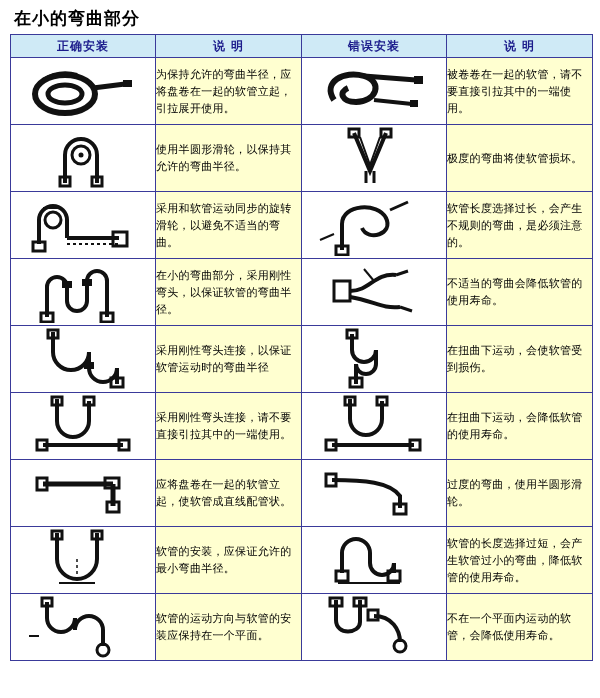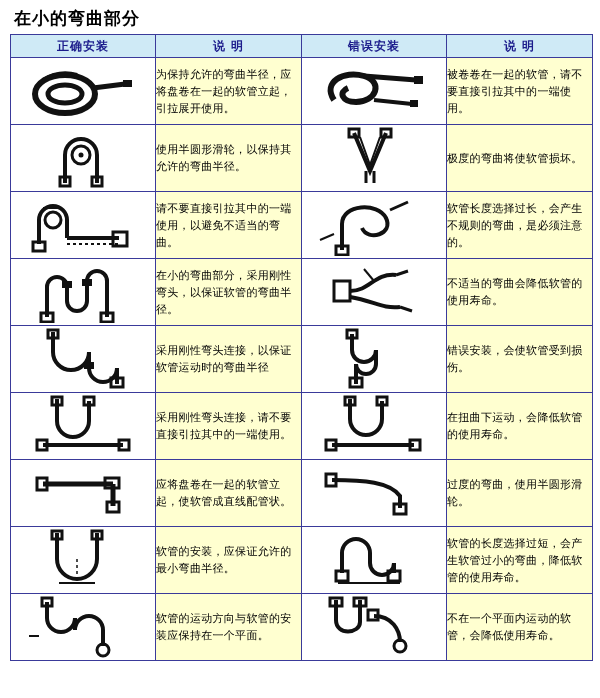--- a/index.html
+++ b/index.html
@@ -149,21 +149,21 @@
               <path d="M26 50 L26 26 A14 14 0 0 1 54 26 L54 44" fill="none" stroke="#111" stroke-width="4"></path>
               <circle cx="40" cy="26" r="8" fill="none" stroke="#111" stroke-width="3"></circle>
               <rect x="20" y="48" width="12" height="9" fill="none" stroke="#111" stroke-width="3"></rect>
               <path d="M54 44 L106 44" stroke="#111" stroke-width="4"></path>
               <path d="M54 50 L106 50" stroke="#111" stroke-width="2" stroke-dasharray="3 3"></path>
               <rect x="100" y="38" width="14" height="14" fill="none" stroke="#111" stroke-width="3"></rect>
               <path d="M30 14 L48 14" stroke="#111" stroke-width="2"></path>
             </svg>
           </div>
         </td>
-        <td class="txt-cell">请不要直接引拉其中的一端使用，以避免不适当的弯曲。</td>
+        <td class="txt-cell">采用和软管运动同步的旋转滑轮，以避免不适当的弯曲。</td>
         <td class="img-cell">
           <div class="fig">
             <svg viewBox="0 0 140 62" width="140" height="62">
               <path d="M38 56 L38 30 C38 10 74 8 82 24 C90 40 64 48 58 34" fill="none" stroke="#111" stroke-width="4"></path>
               <rect x="32" y="52" width="12" height="9" fill="none" stroke="#111" stroke-width="3"></rect>
               <path d="M86 16 L104 8" stroke="#111" stroke-width="3"></path>
               <path d="M30 40 L16 46" stroke="#111" stroke-width="2"></path>
             </svg>
           </div>
         </td>
@@ -211,21 +211,21 @@
         <td class="txt-cell">采用刚性弯头连接，以保证软管运动时的弯曲半径</td>
         <td class="img-cell">
           <div class="fig">
             <svg viewBox="0 0 140 62" width="140" height="62">
               <path d="M48 6 L48 22 A12 12 0 0 0 72 22 L72 36 A10 10 0 0 1 52 36 L52 56" fill="none" stroke="#111" stroke-width="4"></path>
               <rect x="43" y="2" width="10" height="8" fill="none" stroke="#111" stroke-width="3"></rect>
               <rect x="46" y="50" width="12" height="9" fill="none" stroke="#111" stroke-width="3"></rect>
             </svg>
           </div>
         </td>
-        <td class="txt-cell">错误安装，会使软管受到损伤。</td>
+        <td class="txt-cell">在扭曲下运动，会使软管受到损伤。</td>
       </tr>
 
       <tr>
         <td class="img-cell">
           <div class="fig">
             <svg viewBox="0 0 140 62" width="140" height="62">
               <path d="M44 4 L44 26 A16 16 0 0 0 76 26 L76 6" fill="none" stroke="#111" stroke-width="4"></path>
               <rect x="39" y="2" width="10" height="8" fill="none" stroke="#111" stroke-width="3"></rect>
               <rect x="71" y="2" width="10" height="8" fill="none" stroke="#111" stroke-width="3"></rect>
               <path d="M30 50 L110 50" stroke="#111" stroke-width="4"></path>

